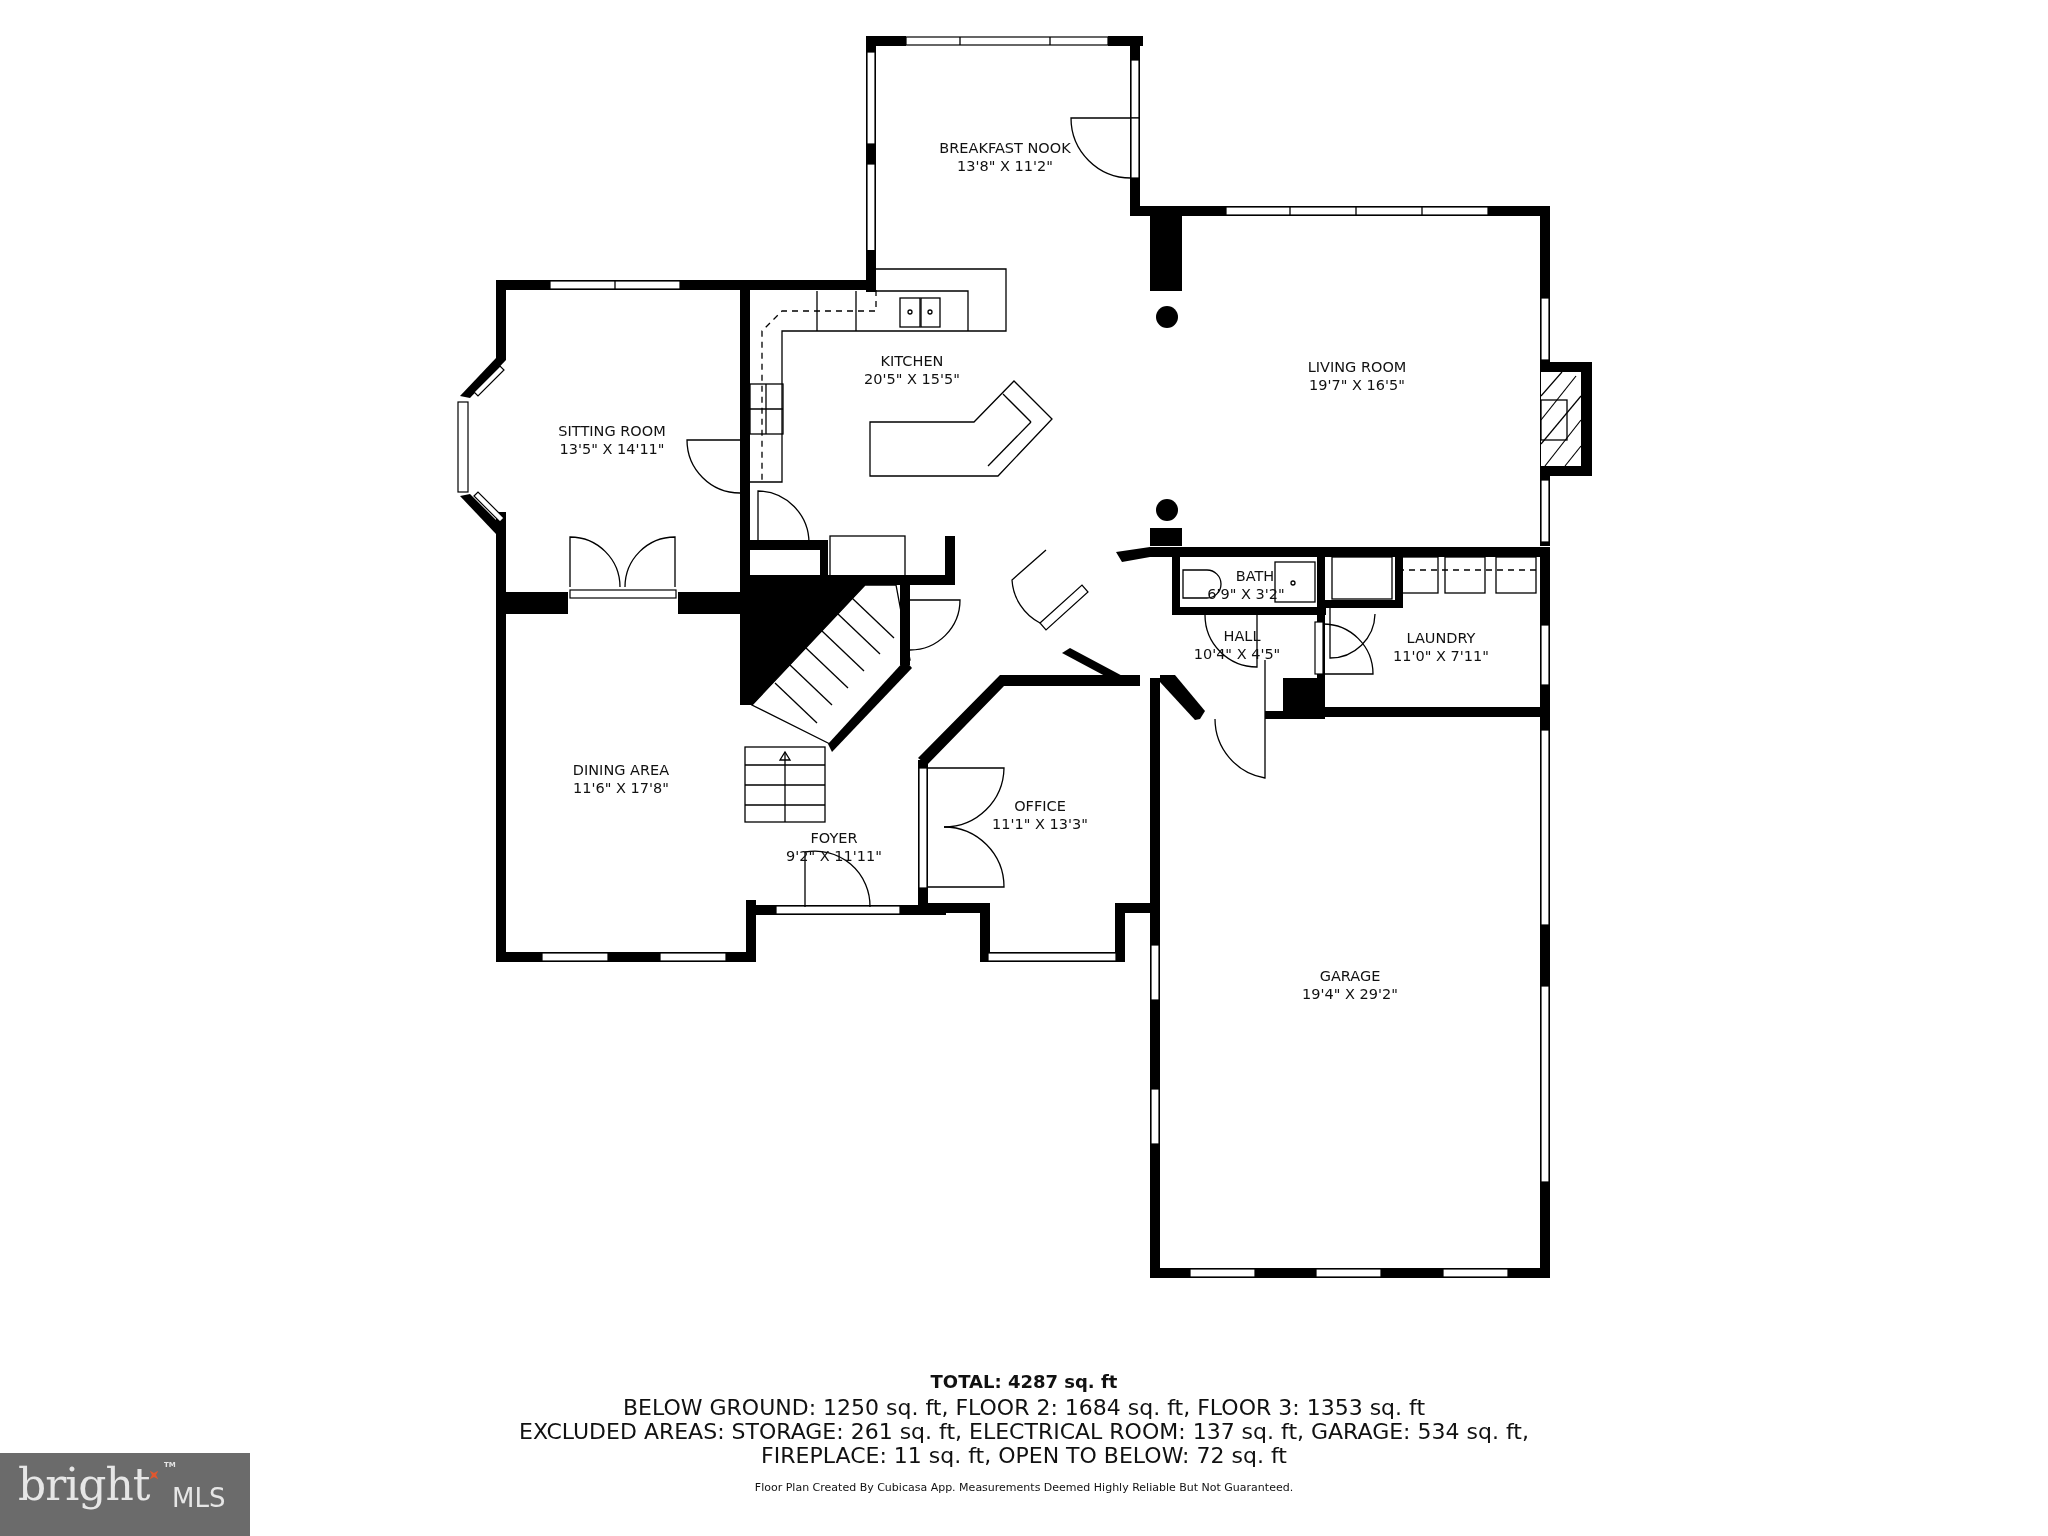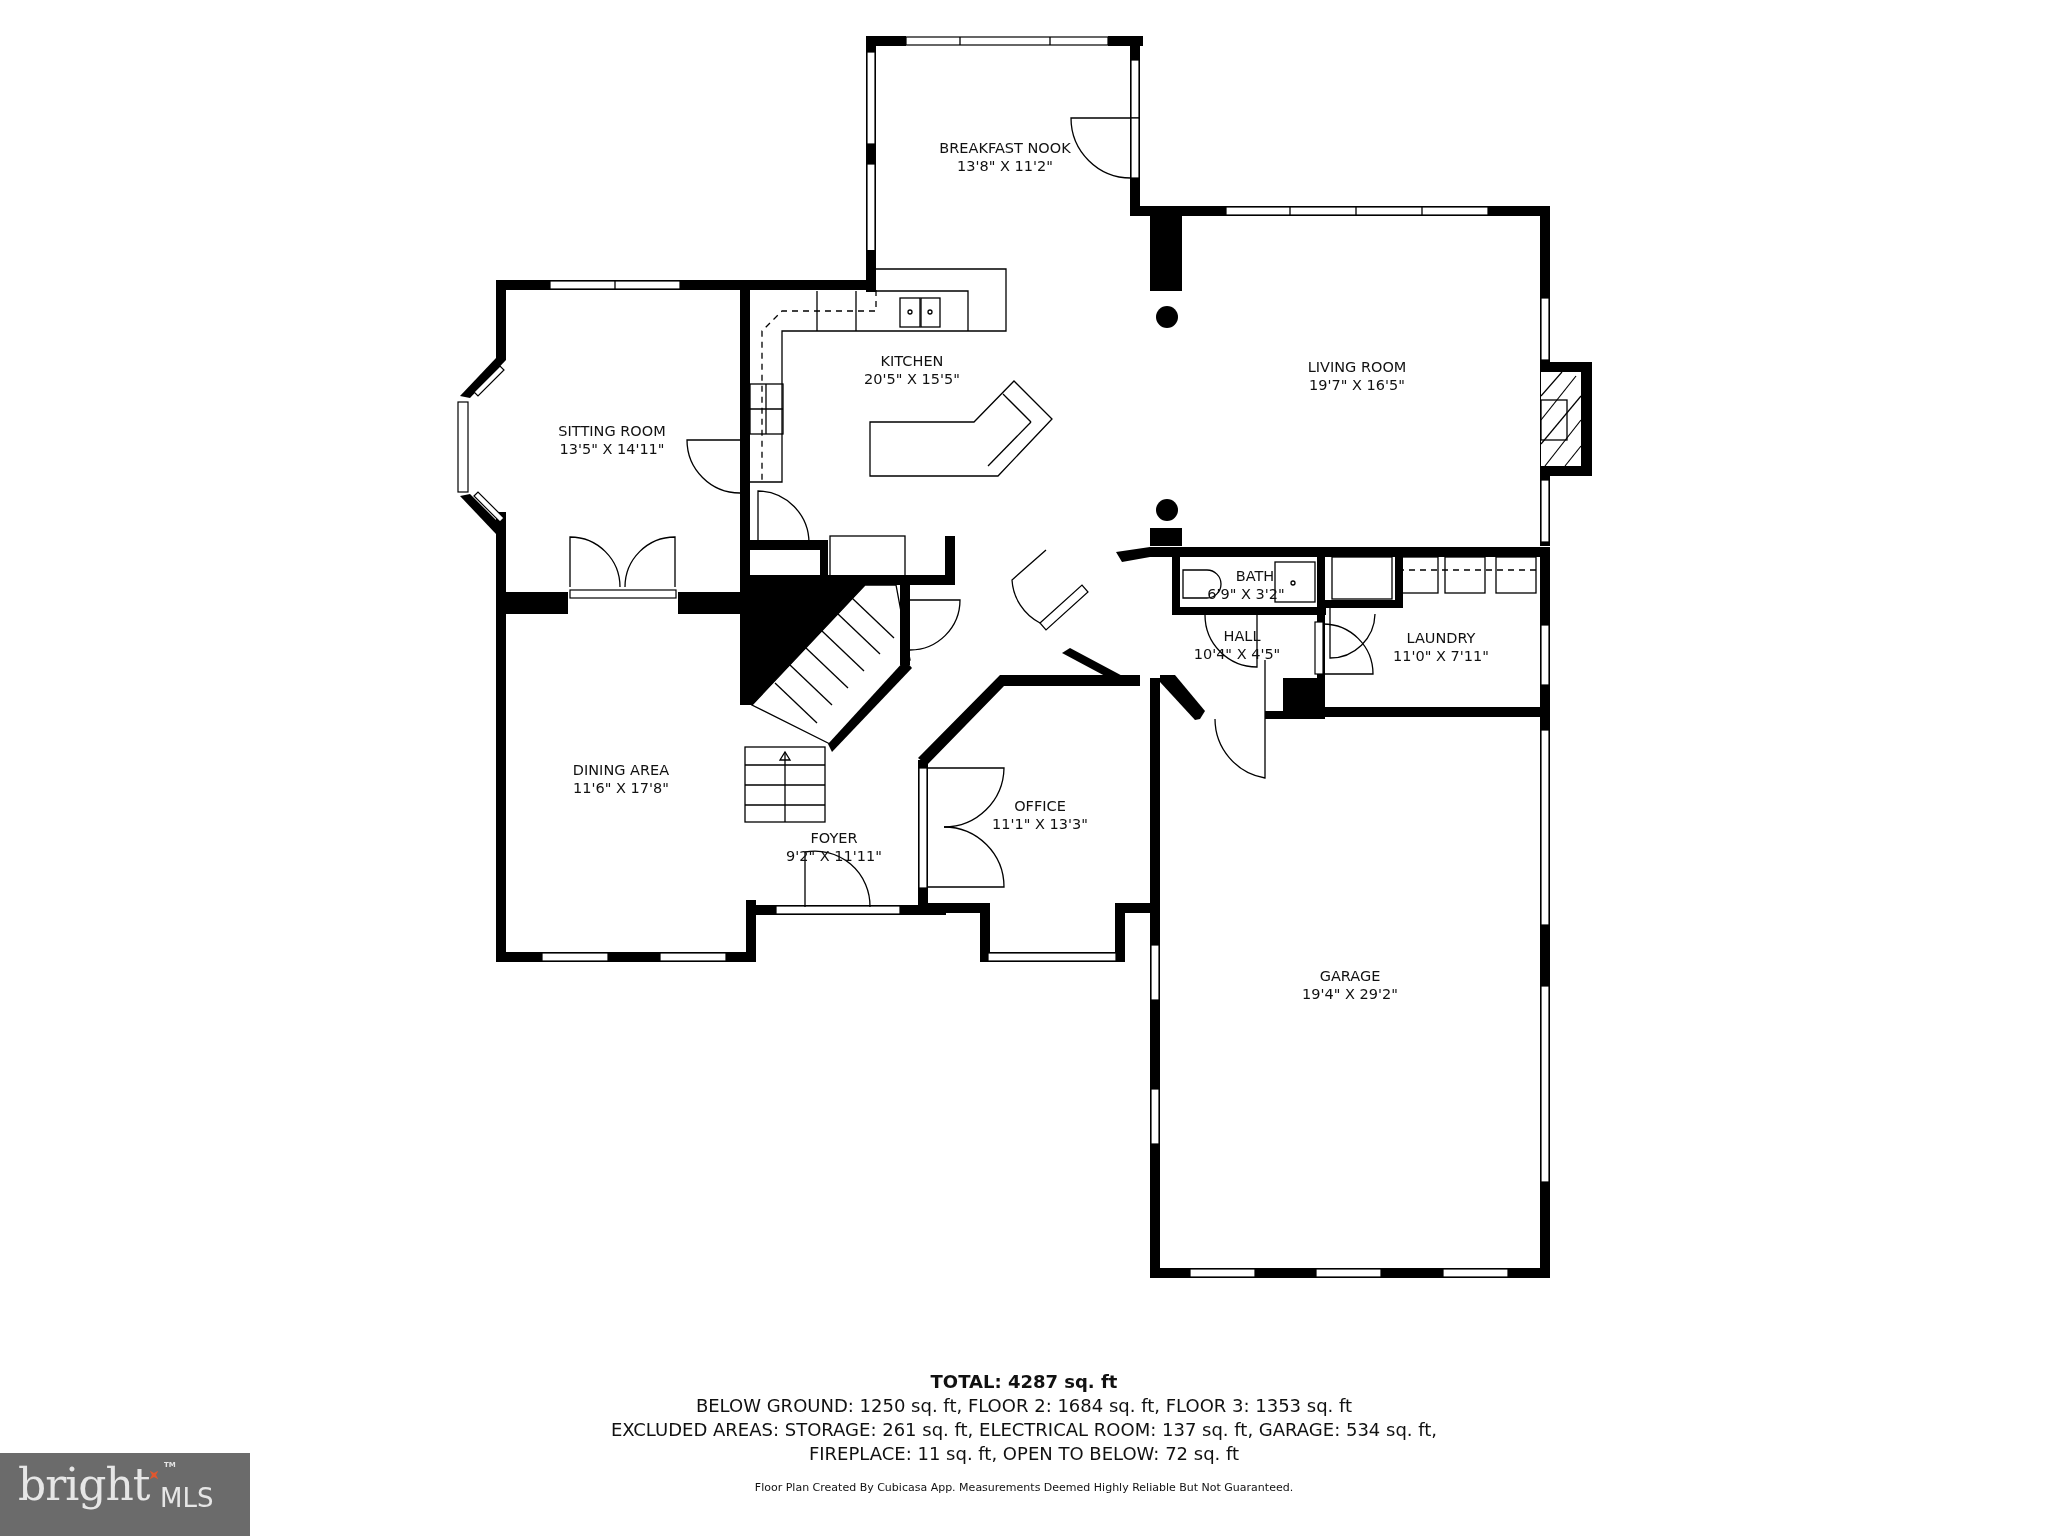--- a/index.html
+++ b/index.html
@@ -6,28 +6,28 @@
   body { width: 2048px; height: 1536px; position: relative; overflow: hidden; font-family: "DejaVu Sans", sans-serif; }
   #plan { position: absolute; left: 0; top: 0; width: 2048px; height: 1536px; }
   .wall { fill: #000; stroke: none; }
   .win { fill: #fff; stroke: #000; stroke-width: 1.2; }
   .thin { stroke: #000; stroke-width: 1.3; fill: none; }
   .dash { stroke: #000; stroke-width: 1.3; fill: none; stroke-dasharray: 6 5; }
   .room-label { font-family: "DejaVu Sans", sans-serif; font-size: 14.5px; fill: #111; text-anchor: middle; }
   .hatch { stroke: #000; stroke-width: 1.2; }
   .summary { position: absolute; left: 0; width: 2048px; text-align: center; font-family: "DejaVu Sans", sans-serif; color: #111; }
   .s-total { top: 1371px; font-size: 18px; font-weight: bold; }
-  .s-line { font-size: 18px; }
+  .s-line { font-size: 22px; }
   .s-l1 { top: 1395px; }
   .s-l2 { top: 1419px; }
   .s-l3 { top: 1443px; }
   .s-credit { top: 1481px; font-size: 11px; }
   .logo { position: absolute; left: 0; top: 1453px; width: 250px; height: 97px; background: #6b6b6b; }
   .logo-bright { position: absolute; left: 18px; top: 6px; font-family: "DejaVu Serif", serif; font-size: 44px; color: #e6e6e6; letter-spacing: -1px; }
-  .logo-mls { position: absolute; left: 160px; top: 30px; font-family: "DejaVu Sans", sans-serif; font-size: 26px; color: #e6e6e6; }
+  .logo-mls { position: absolute; left: 172px; top: 30px; font-family: "DejaVu Sans", sans-serif; font-size: 26px; color: #e6e6e6; }
   .logo-star { position: absolute; left: 148px; top: 16px; width: 12px; height: 12px; background: #e0572e; transform: rotate(45deg); clip-path: polygon(50% 0, 62% 38%, 100% 50%, 62% 62%, 50% 100%, 38% 62%, 0 50%, 38% 38%); }
   .logo-tm { position: absolute; left: 164px; top: 8px; font-size: 7px; color: #e6e6e6; font-family: "DejaVu Sans", sans-serif; font-weight: bold; }
 </style>
 </head>
 <body>
 
 <svg id="plan" viewBox="0 0 2048 1536" xmlns="http://www.w3.org/2000/svg">
 
   <g>
     <rect class="wall" x="866" y="36" width="10" height="256"></rect>

